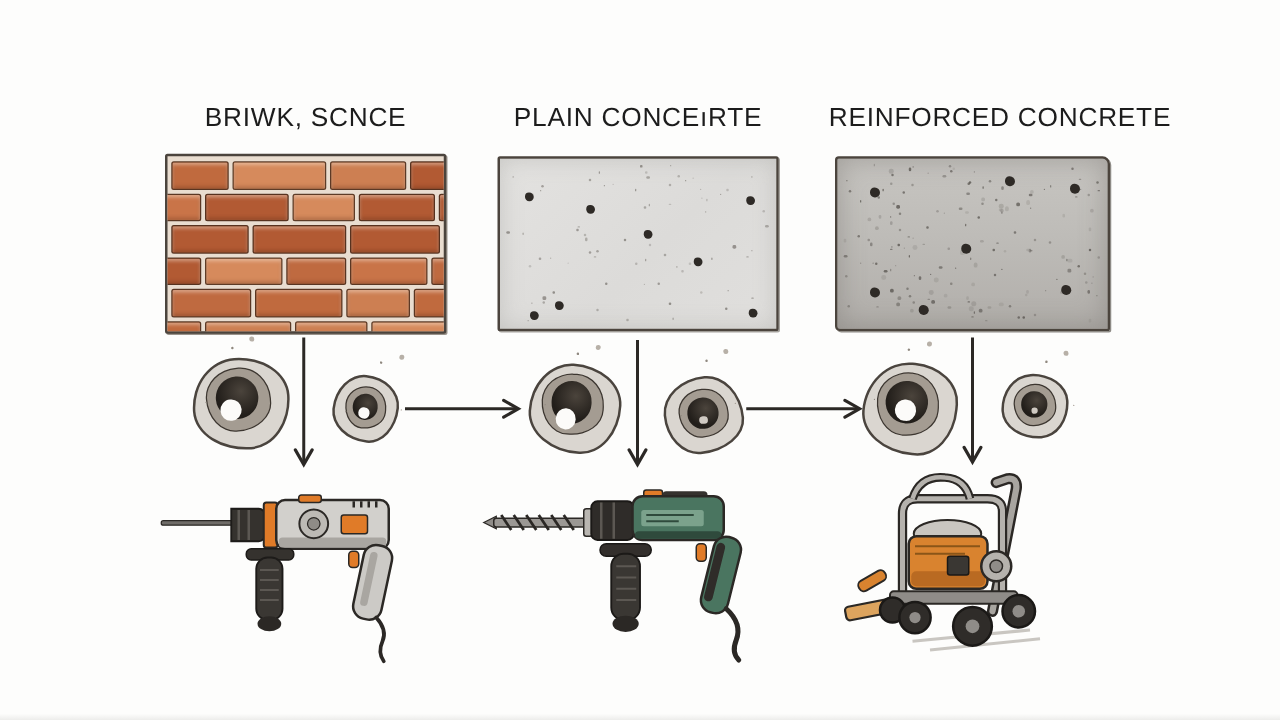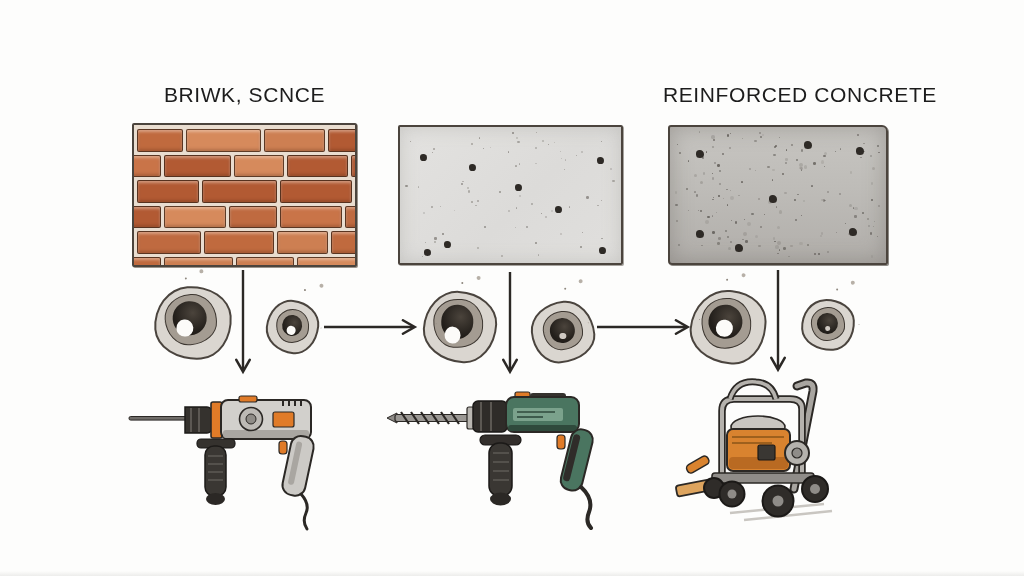--- a/index.html
+++ b/index.html
@@ -43,20 +43,21 @@
   #arrows{position:absolute;left:0;top:0;pointer-events:none;}
   
   .tool{position:absolute;}
 </style>
 </head>
 <body>
 
 <div class="canvas">
 
   <div class="col-label" style="left:132px;width:225px;">BRIWK, SCNCE</div>
+  <div class="col-label" style="left:398px;width:225px;">PLAIN CONCEıRTE</div>
   <div class="col-label" style="left:663px;width:230px;">REINFORCED CONCRETE</div>
 
   <div class="panel" id="brickPanel" style="left:132px;top:123px;width:225px;height:144px;">
       <div class="brick-row">
         <div class="brick" style="width: 44px; background: rgb(192, 106, 62);"></div>
         <div class="brick" style="width: 73px; background: rgb(214, 138, 92);"></div>
         <div class="brick" style="width: 59px; background: rgb(205, 127, 82);"></div>
         <div class="brick" style="width: 34px; background: rgb(178, 90, 51);"></div>
       </div>
       <div class="brick-row">

